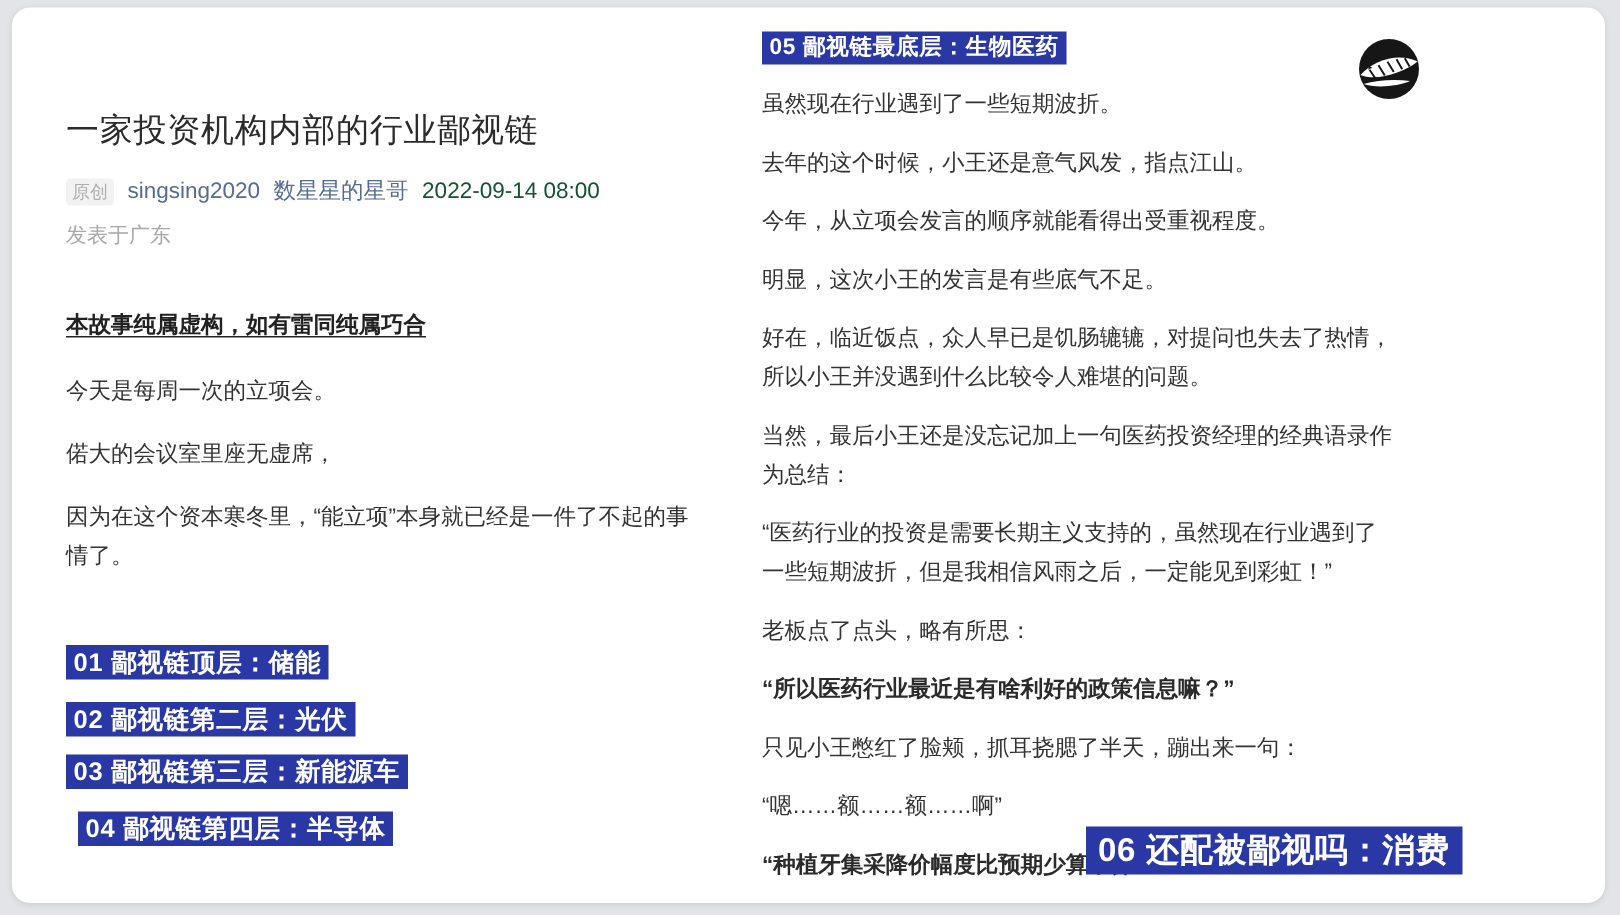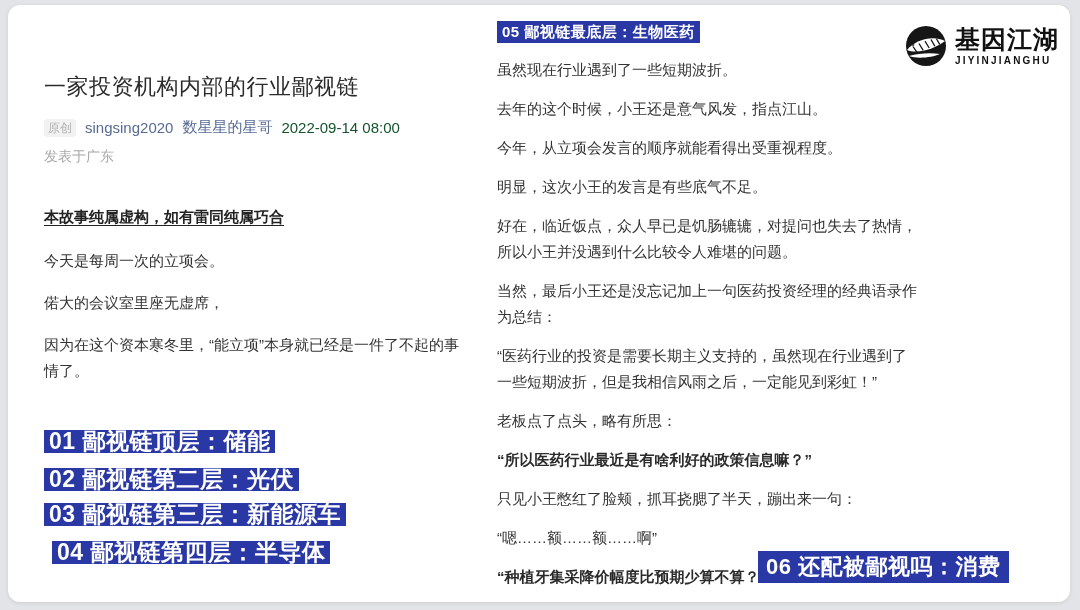--- a/index.html
+++ b/index.html
@@ -37,30 +37,30 @@
   .body-p{margin:0 0 16px 0;font-size:15px;line-height:26px;color:#333;}
   .right-col .body-p{margin:0 0 13px 0;}
   .body-p.bold{font-weight:700;color:#2b2b2b;}
   
   .chain{margin-top:46px;}
   .chain-row{margin-bottom:15px;height:23px;}
   .chain-row.r2{margin-bottom:12px;}
   .chain-row.r4{padding-left:8px;}
   .chain-item{
     display:inline-block;background:#2a38a6;color:#ffffff;
-    font-weight:700;font-size:23px;line-height:23px;padding:0 5px;
+    font-weight:700;font-size:17px;line-height:23px;padding:0 5px;
     letter-spacing:.5px;white-space:nowrap;
   }
   .chain-top{font-size:15px;line-height:22px;margin-bottom:14px;}
   .chain-bottom{
-    position:absolute;left:750px;top:546px;
+    position:absolute;left:716px;top:546px;
     font-size:22px;line-height:30px;padding:1px 8px;
   }
   
-  .right-col{position:absolute;left:489px;top:16px;width:424px;}
+  .right-col{position:absolute;left:500px;top:16px;width:424px;}
   
   .logo{position:absolute;left:897px;top:20px;display:flex;align-items:center;gap:8px;}
   .logo-text{display:flex;flex-direction:column;line-height:1;}
   .logo-name{font-size:25px;font-weight:700;color:#111;letter-spacing:1px;}
   .logo-sub{font-size:10px;font-weight:700;color:#111;letter-spacing:2.2px;margin-top:4px;}
 </style>
 </head>
 <body>
 
 <div class="stage">
@@ -112,20 +112,16 @@
     <span class="chain-item chain-bottom">06 还配被鄙视吗：消费</span>
 
     <div class="logo">
       <svg width="42" height="42" viewBox="0 0 42 42">
         <circle cx="21" cy="21" r="20" fill="#161616"></circle>
         <path d="M2 25 C11 14.5 28 10 40 16 C31 23.5 12 29.5 2 25 Z" fill="#ffffff"></path>
         <path d="M8 21.5 l4.2 6.2 M14 18.5 l4.2 6.8 M20 16.2 l4.2 6.8 M26 14.5 l3.8 6.6 M31.5 13.8 l3.2 5.6" stroke="#161616" stroke-width="1.3" fill="none"></path>
         <path d="M4 31 C13 28.4 25 27.6 35 29 C27 32.6 12 34 4 31 Z" fill="#ffffff"></path>
         <path d="M6.5 18.5 l3.4 1.6 -3.0 1.4 0.8 -1.6 z" fill="#161616"></path>
       </svg>
-      <div class="logo-text">
-        <span class="logo-name">基因江湖</span>
-        <span class="logo-sub">JIYINJIANGHU</span>
-      </div>
     </div>
 
   </div>
 </div>
 
 </body></html>

